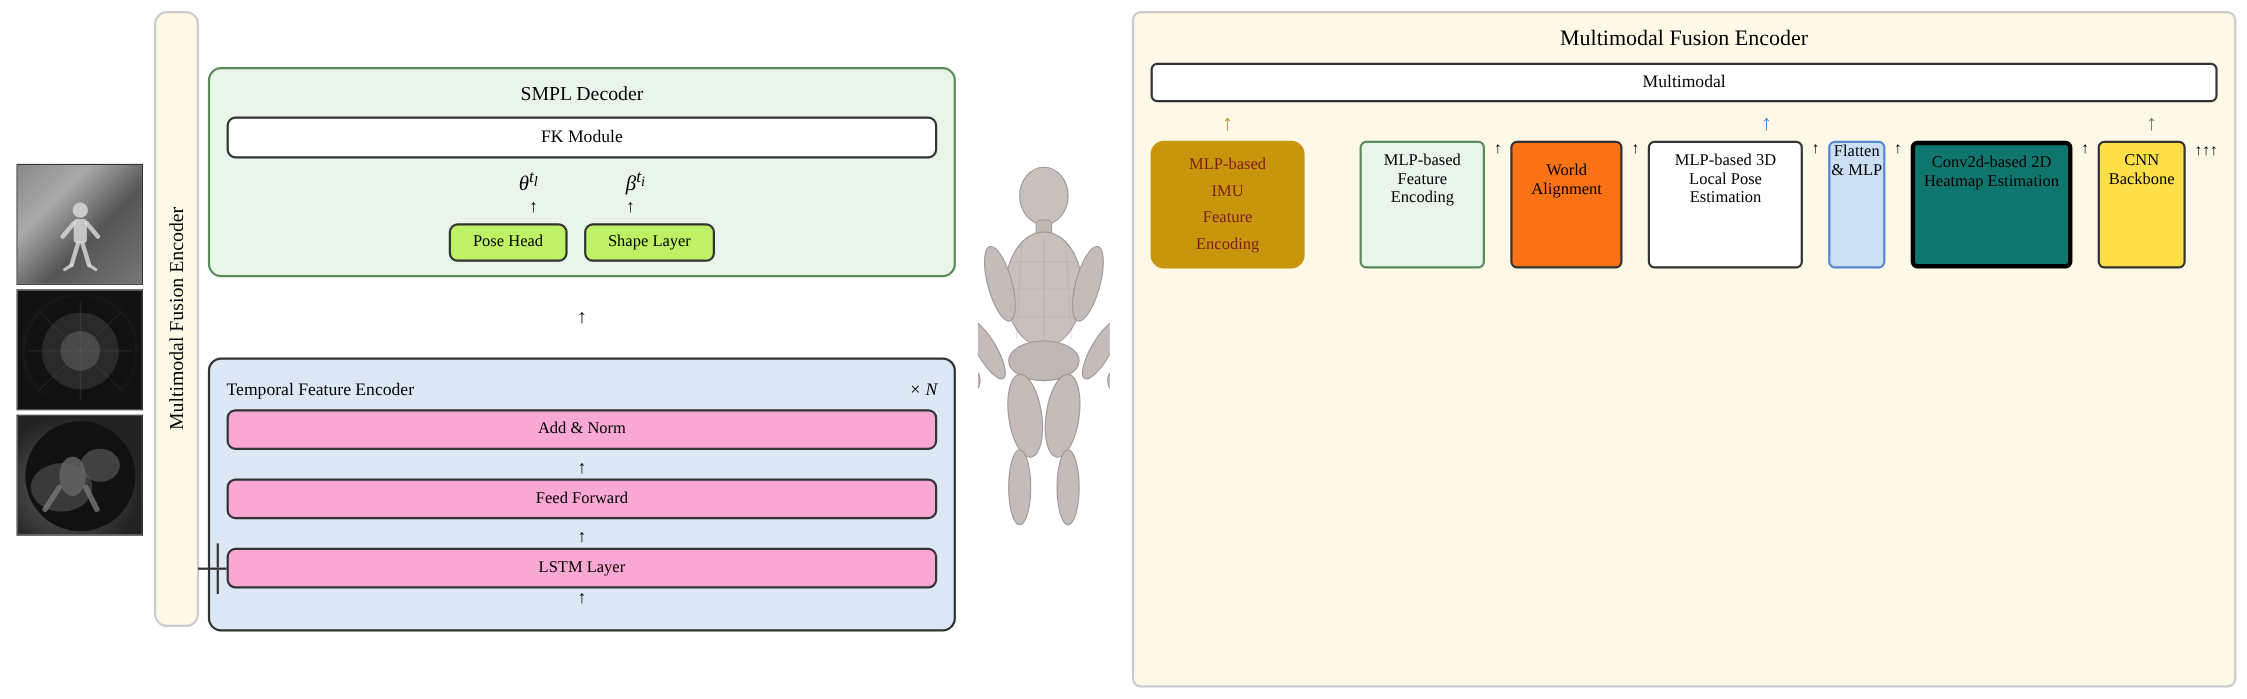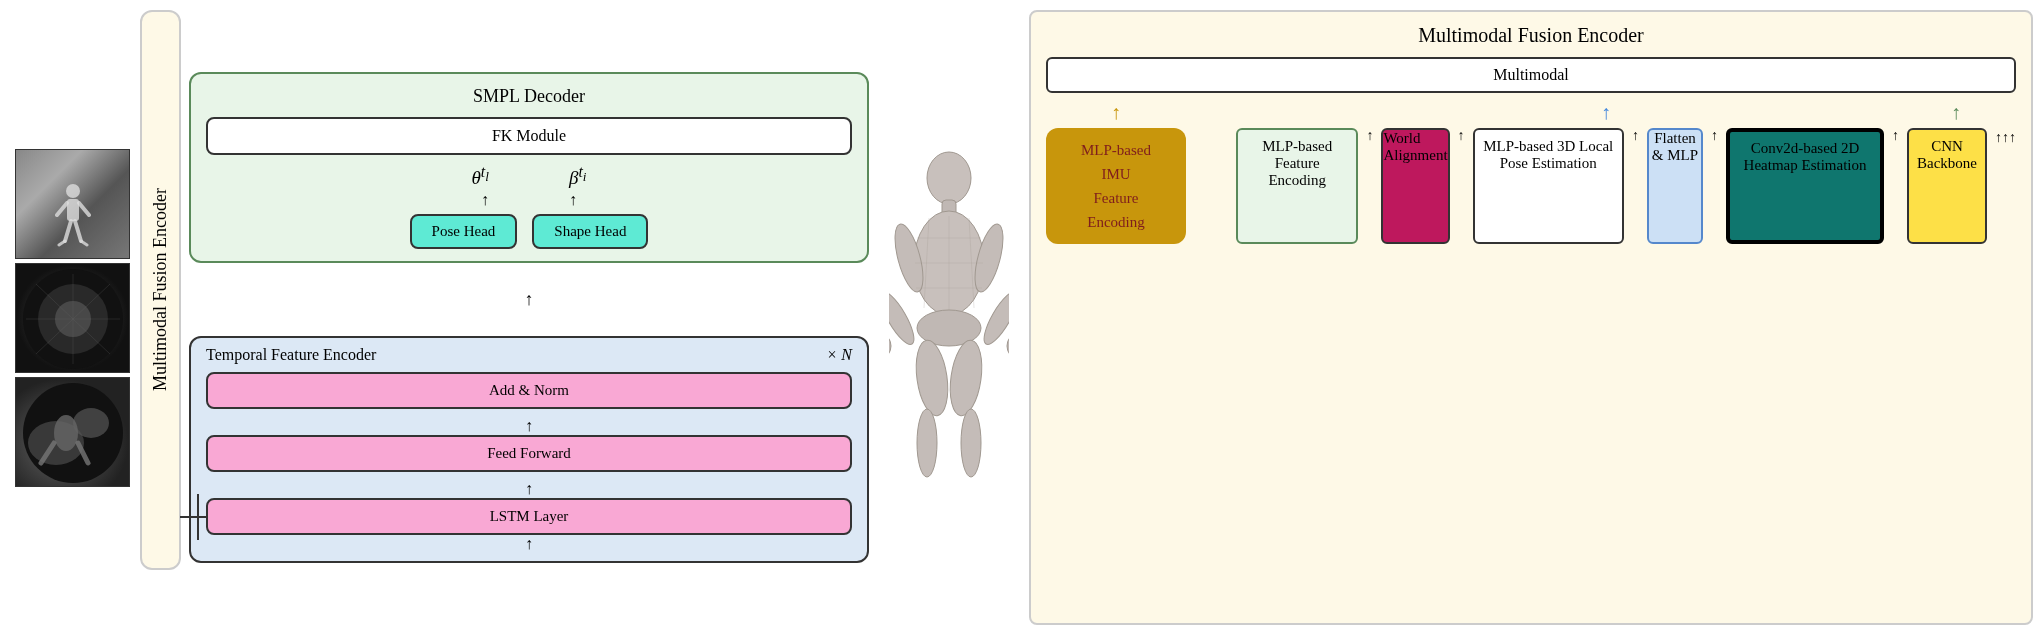--- a/index.html
+++ b/index.html
@@ -131,32 +131,32 @@
       gap: 15px;
       justify-content: center;
       align-items: flex-end;
       position: relative;
       margin-top: 5px;
     }
 
     .pose-head, .shape-head {
       border: 2px solid #333;
       border-radius: 8px;
-      background: #5eead4;
+      background: #bef264;
       padding: 7px 20px;
       font-size: 15px;
       text-align: center;
     }
 
     
     .temporal-encoder {
       border: 2px solid #333;
       border-radius: 12px;
       background: #dce8f5;
-      padding: 8px 15px;
+      padding: 19px 15px;
       position: relative;
       flex: 1;
     }
 
     .temporal-title-row {
       display: flex;
       justify-content: space-between;
       align-items: center;
       margin-bottom: 8px;
     }
@@ -252,23 +252,23 @@
       border-radius: 6px;
       background: #e8f5e8;
       padding: 8px;
       text-align: center;
       font-size: 15px;
     }
 
     .world-alignment {
       border: 2px solid #333;
       border-radius: 6px;
-      background: #be185d;
-      padding: 0;
-      text-align: left;
+      background: #f97316;
+      padding: 17px;
+      text-align: center;
       font-size: 15px;
     }
 
     .mlp-3d-local {
       border: 2px solid #333;
       border-radius: 6px;
       background: #fff;
       padding: 8px;
       text-align: center;
       font-size: 15px;
@@ -371,21 +371,21 @@
         <div style="display:flex; justify-content:center; gap:80px; font-size:19px; font-style:italic; margin-bottom:2px;">
           <span>θ<sup>t<sub>l</sub></sup></span>
           <span>β<sup>t<sub>i</sub></sup></span>
         </div>
         <div style="display:flex; justify-content:center; gap:80px; font-size:16px; margin-bottom:4px;">
           <span>↑</span>
           <span>↑</span>
         </div>
         <div class="pose-shape-row">
           <div class="pose-head">Pose Head</div>
-          <div class="shape-head">Shape Head</div>
+          <div class="shape-head">Shape Layer</div>
         </div>
       </div>
 
       <div style="text-align:center; font-size:18px;">↑</div>
 
       <div class="temporal-encoder">
         <div class="temporal-title-row">
           <div class="temporal-title">Temporal Feature Encoder</div>
           <div class="times-n">× N</div>
         </div>

